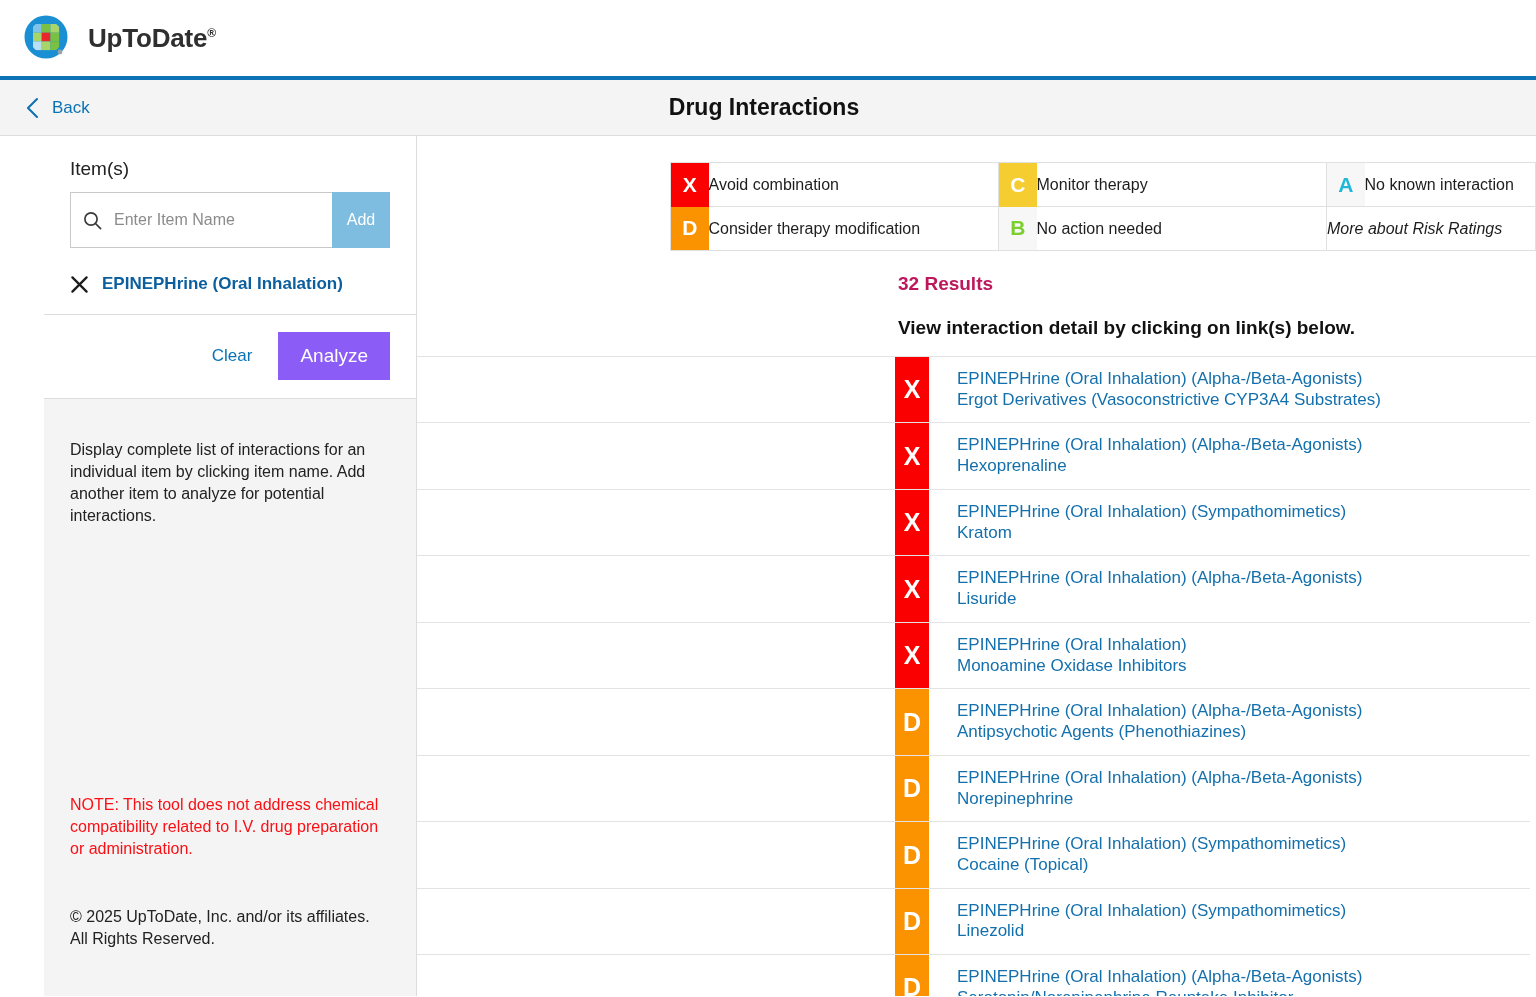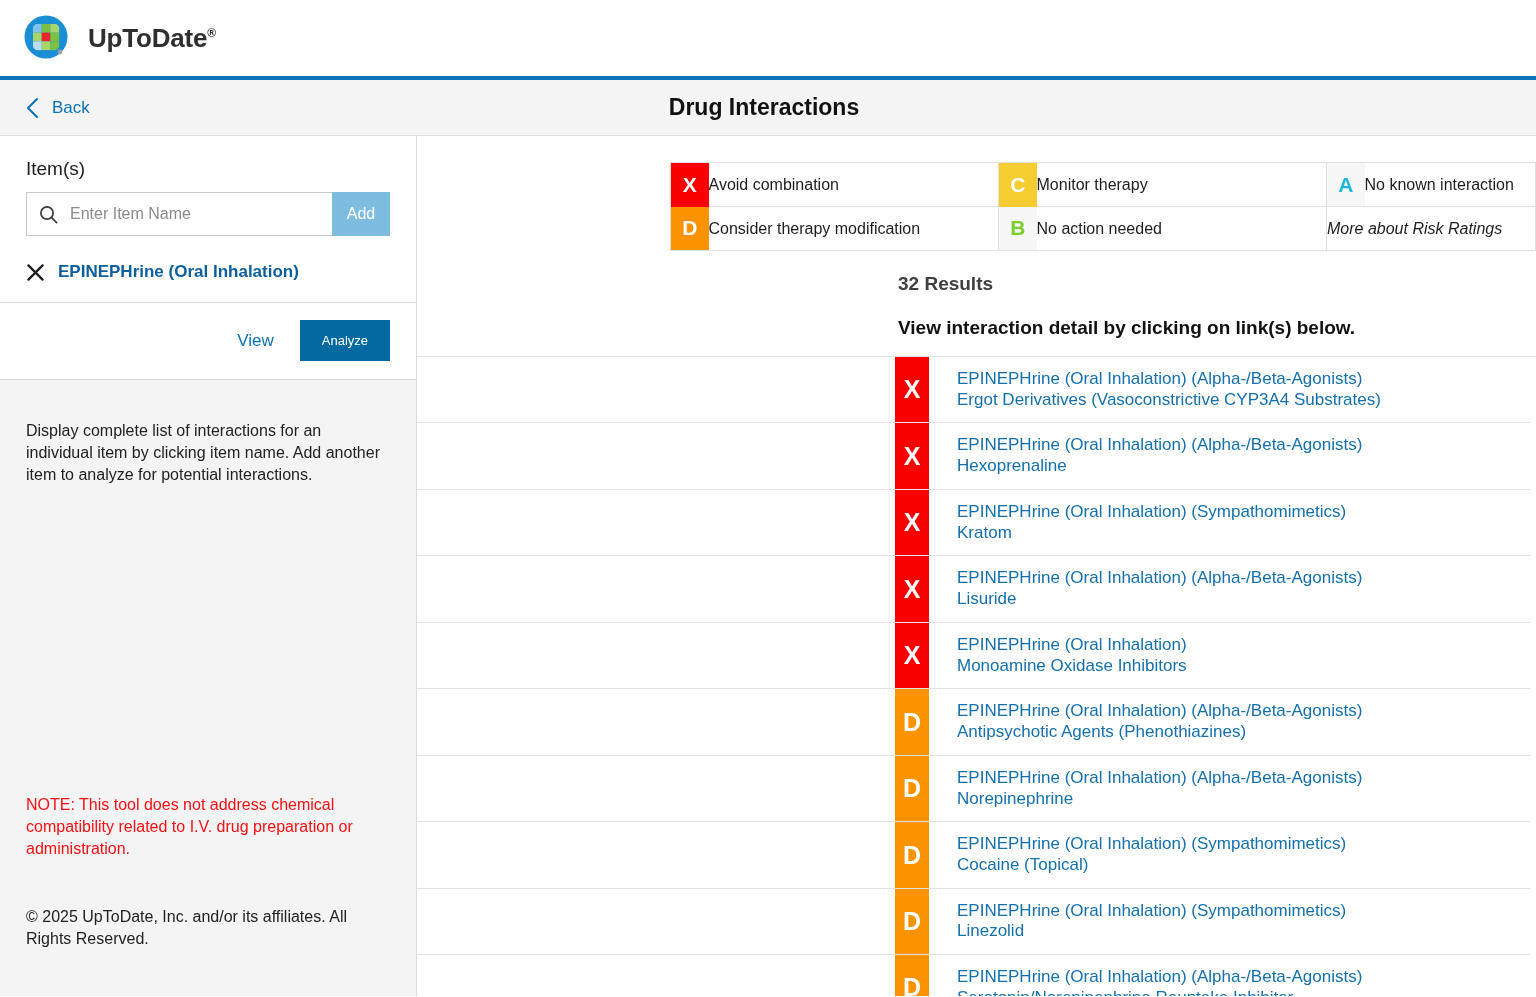--- a/index.html
+++ b/index.html
@@ -80,28 +80,29 @@
   }
 
   
   .sidebar {
     width: 417px;
     flex: none;
     border-right: 1px solid #dcdcdc;
     display: flex;
     flex-direction: column;
     background: #ffffff;
+    padding-left: 44px;
   }
   .sidebar-top { padding: 22px 26px 0 26px; background: #ffffff; }
   .items-label {
     font-size: 19px;
     color: #222222;
     margin-bottom: 12px;
   }
-  .search-row { display: flex; height: 44px; }
+  .search-row { display: flex; height: 56px; }
   .search-box {
     flex: 1;
     border: 1px solid #c9c9c9;
     border-right: none;
     display: flex;
     align-items: center;
     padding-left: 12px;
     background: #ffffff;
   }
   .search-icon { flex: none; display: block; margin-right: 10px; }
@@ -153,25 +154,25 @@
   .clear-link {
     color: #0a72b5;
     font-size: 17px;
     background: none;
     border: none;
     font-family: inherit;
     cursor: pointer;
     padding: 8px 16px;
   }
   .analyze-btn {
-    background: #0369a1;
+    background: #8b5cf6;
     color: #ffffff;
     border: none;
     font-family: inherit;
-    font-size: 13px;
+    font-size: 19px;
     padding: 13px 22px;
     cursor: pointer;
   }
 
   .sidebar-body {
     flex: 1;
     background: #f4f4f4;
     padding: 24px 26px 0 26px;
     display: flex;
     flex-direction: column;
@@ -244,21 +245,21 @@
   .lg-col-c { width: 38px; }
   .lg-col-d { width: 290px; }
   .lg-col-e { width: 38px; }
 
   .results-head {
     padding: 22px 0 0 481px;
   }
   .results-count {
     font-size: 19px;
     font-weight: bold;
-    color: #404040;
+    color: #be185d;
     margin-bottom: 22px;
   }
   .results-sub {
     font-size: 19px;
     font-weight: bold;
     color: #111111;
     margin-bottom: 17px;
   }
 
   .results-list { border-top: 1px solid #e3e3e3; }
@@ -364,21 +365,21 @@
       <span>
         <svg class="remove-x" width="19" height="19" viewBox="0 0 19 19" aria-hidden="true">
           <line x1="2.4" y1="2.4" x2="16.6" y2="16.6" stroke="#1d1d1d" stroke-width="2.3" stroke-linecap="round"></line>
           <line x1="16.6" y1="2.4" x2="2.4" y2="16.6" stroke="#1d1d1d" stroke-width="2.3" stroke-linecap="round"></line>
         </svg>
       </span>
       <span class="selected-item-name">EPINEPHrine (Oral Inhalation)</span>
     </div>
 
     <div class="actions-row">
-      <button class="clear-link">View</button>
+      <button class="clear-link">Clear</button>
       <button class="analyze-btn">Analyze</button>
     </div>
 
     <div class="sidebar-body">
       <p class="helper-text">Display complete list of interactions for an individual item by clicking item name. Add another item to analyze for potential interactions.</p>
       <div class="sidebar-footer">
         <p class="note-text">NOTE: This tool does not address chemical compatibility related to I.V. drug preparation or administration.</p>
         <p class="copyright-text">© 2025 UpToDate, Inc. and/or its affiliates. All Rights Reserved.</p>
       </div>
     </div>

